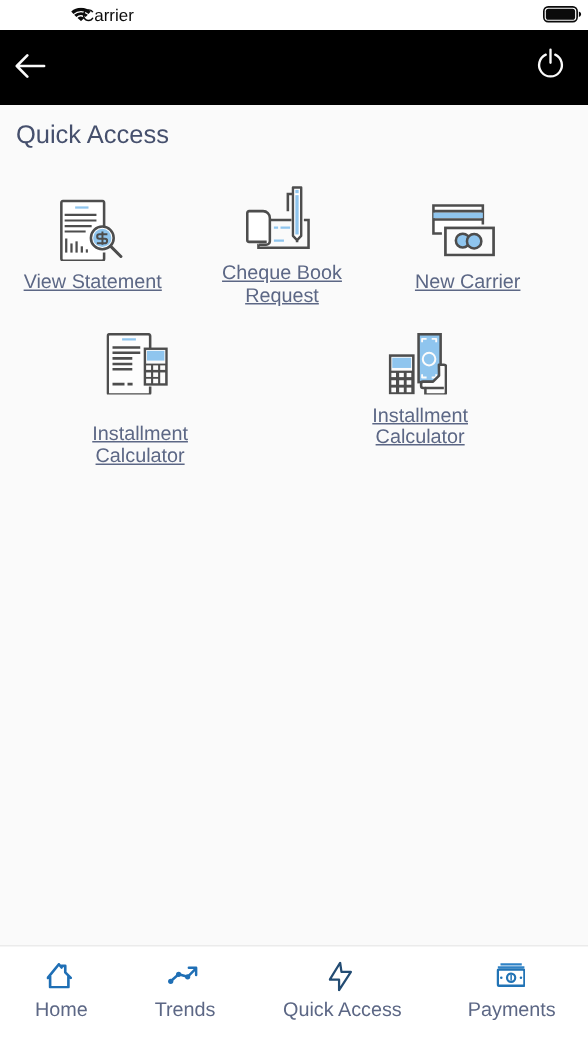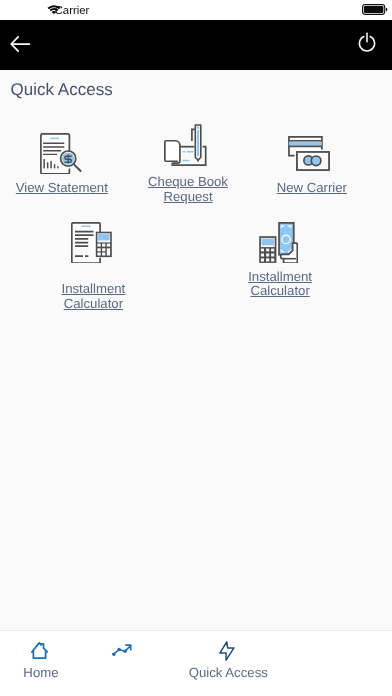--- a/index.html
+++ b/index.html
@@ -226,23 +226,38 @@
     <div class="tab" style="left:74.4px;">
       <div class="tico" style="left:37.4px;top:12.55px;">
         <svg width="20" height="13" viewBox="0 0 20 13">
           <path d="M1.8 10.2 7.1 5.5l6 1.7 5.1-5.1" fill="none" stroke="#1f6fb5" stroke-width="1.65" stroke-linecap="round" stroke-linejoin="round"></path>
           <path d="M13.9 1.15h4.85V6" fill="none" stroke="#1f6fb5" stroke-width="1.65" stroke-linecap="round" stroke-linejoin="round"></path>
           <circle cx="1.8" cy="10.2" r="1.75" fill="#1f6fb5"></circle>
           <circle cx="7.1" cy="5.5" r="1.75" fill="#1f6fb5"></circle>
           <circle cx="13.1" cy="7.2" r="1.75" fill="#1f6fb5"></circle>
         </svg>
       </div>
+      <div class="tlbl" style="top:34.9px;">Trends</div>
     </div>
     <div class="tab" style="left:179.25px;">
       <div class="tico" style="left:39.6px;top:9.65px;">
         <svg width="16" height="20" viewBox="0 0 16 20">
           <path d="M7.75.85.85 12.1h6.2v7.05l7.9-12.2h-6.3z" fill="none" stroke="#234c73" stroke-width="1.5" stroke-linejoin="round" stroke-linecap="round"></path>
         </svg>
       </div>
       <div class="tlbl" style="top:34.9px;">Quick Access</div>
     </div>
+    <div class="tab" style="left:292.2px;">
+      <div class="tico" style="left:38.45px;top:10.95px;">
+        <svg width="19.5" height="16" viewBox="0 0 19.5 16">
+          <path d="M2.65 0.95h14.2" fill="none" stroke="#2f82c6" stroke-width="1.45" stroke-linecap="butt"></path>
+          <path d="M.9 2.85h17.7" fill="none" stroke="#2f82c6" stroke-width="1.45" stroke-linecap="butt"></path>
+          <rect x="0.85" y="4.4" width="17.8" height="10.8" rx="1" fill="none" stroke="#2173b5" stroke-width="1.65"></rect>
+          <circle cx="9.75" cy="9.8" r="2.75" fill="none" stroke="#2173b5" stroke-width="1.45"></circle>
+          <path d="M9.75 8.35v2.9" fill="none" stroke="#2173b5" stroke-width="1" stroke-linecap="round"></path>
+          <circle cx="3.2" cy="9.8" r="0.85" fill="#2173b5"></circle>
+          <circle cx="16.3" cy="9.8" r="0.85" fill="#2173b5"></circle>
+        </svg>
+      </div>
+      <div class="tlbl" style="top:34.9px;">Payments</div>
+    </div>
   </div>
 </div>
 
 </body></html>

